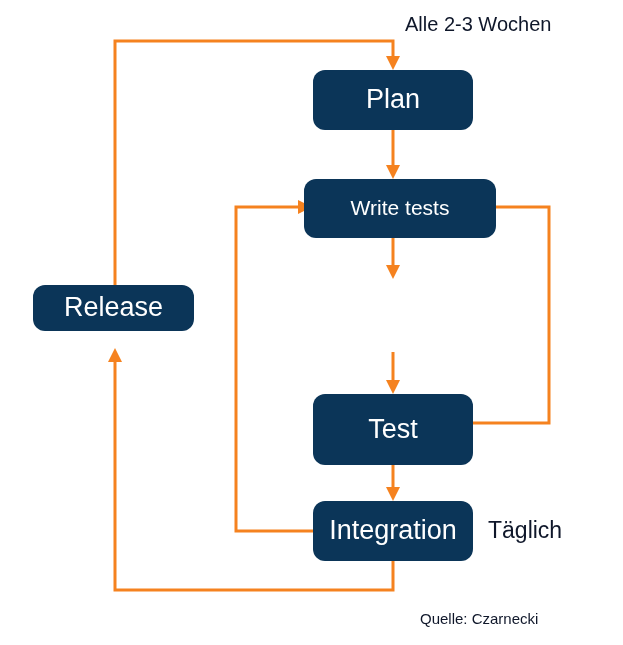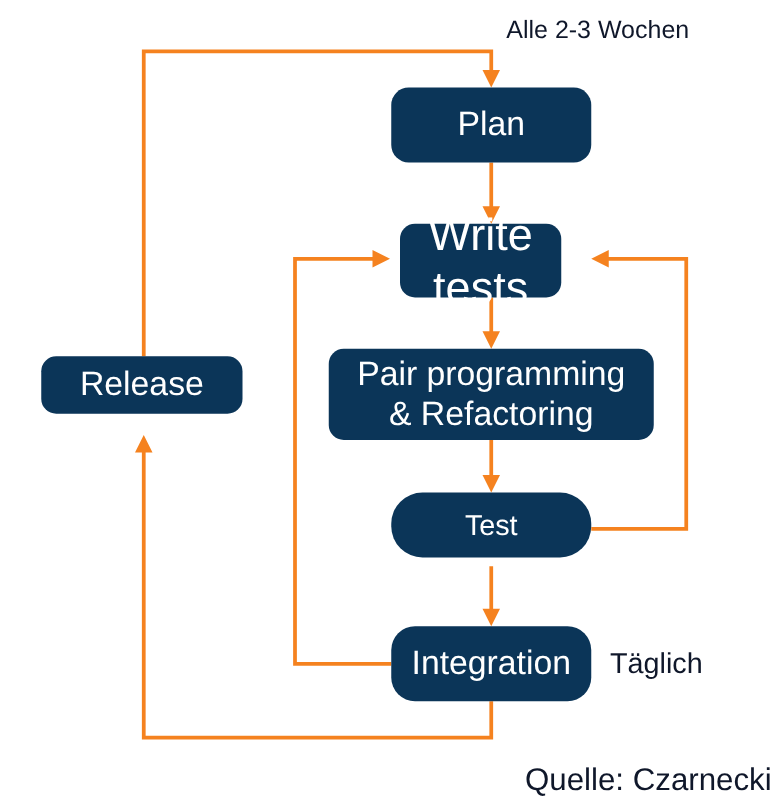--- a/index.html
+++ b/index.html
@@ -47,30 +47,30 @@
   }
   .caption {
     position: absolute;
     color: #0f172a;
     font-family: "Liberation Sans", sans-serif;
     font-weight: 400;
     white-space: nowrap;
     z-index: 4;
   }
   
-  #node-plan        { left: 313px; top: 70px;  width: 160px; height: 60px; font-size: 27px; border-radius: 14px; }
-  #node-write-tests { left: 320px; top: 179px; width: 129px; height: 59px; font-size: 36px; }
+  #node-plan        { left: 313px; top: 70px;  width: 160px; height: 60px; font-size: 27px; }
+  #node-write-tests { left: 304px; top: 179px; width: 192px; height: 59px; font-size: 21px; }
   #node-pair        { left: 263px; top: 279px; width: 260px; height: 73px; font-size: 27px; }
-  #node-test        { left: 313px; top: 394px; width: 160px; height: 52px; font-size: 23px; border-radius: 25px; }
-  #node-integration { left: 313px; top: 501px; width: 160px; height: 60px; font-size: 27px; border-radius: 19px; }
+  #node-test        { left: 313px; top: 394px; width: 160px; height: 71px; font-size: 27px; }
+  #node-integration { left: 313px; top: 501px; width: 160px; height: 60px; font-size: 27px; }
   #node-release     { left: 33px;  top: 285px; width: 161px; height: 46px; font-size: 27px; }
   
   #cap-alle    { left: 405px; top: 13px;  font-size: 20px; }
   #cap-taglich { left: 488px; top: 517px; font-size: 23px; }
-  #cap-quelle  { left: 420px; top: 610px; font-size: 25px; }
+  #cap-quelle  { left: 420px; top: 610px; font-size: 15px; }
 </style>
 </head>
 <body>
 
 <div id="canvas">
 
   <svg class="edges" viewBox="0 0 623 645" xmlns="http://www.w3.org/2000/svg">
     <defs>
       <marker id="arrow-down" viewBox="0 0 10 10" refX="5" refY="9" markerWidth="7" markerHeight="7" orient="auto-start-reverse">
         <path d="M 0 2 L 5 10 L 10 2 z" fill="#f5821f"></path>
@@ -106,24 +106,20 @@
   </svg>
 
   <div class="node" id="node-plan">
     <span class="node-label">Plan</span>
   </div>
 
   <div class="node" id="node-write-tests">
     <span class="node-label">Write tests</span>
   </div>
 
-  <div class="node" id="node-pair">
-    <span class="node-label">Pair programming
-&amp; Refactoring</span>
-  </div>
 
   <div class="node" id="node-test">
     <span class="node-label">Test</span>
   </div>
 
   <div class="node" id="node-integration">
     <span class="node-label">Integration</span>
   </div>
 
   <div class="node" id="node-release">

